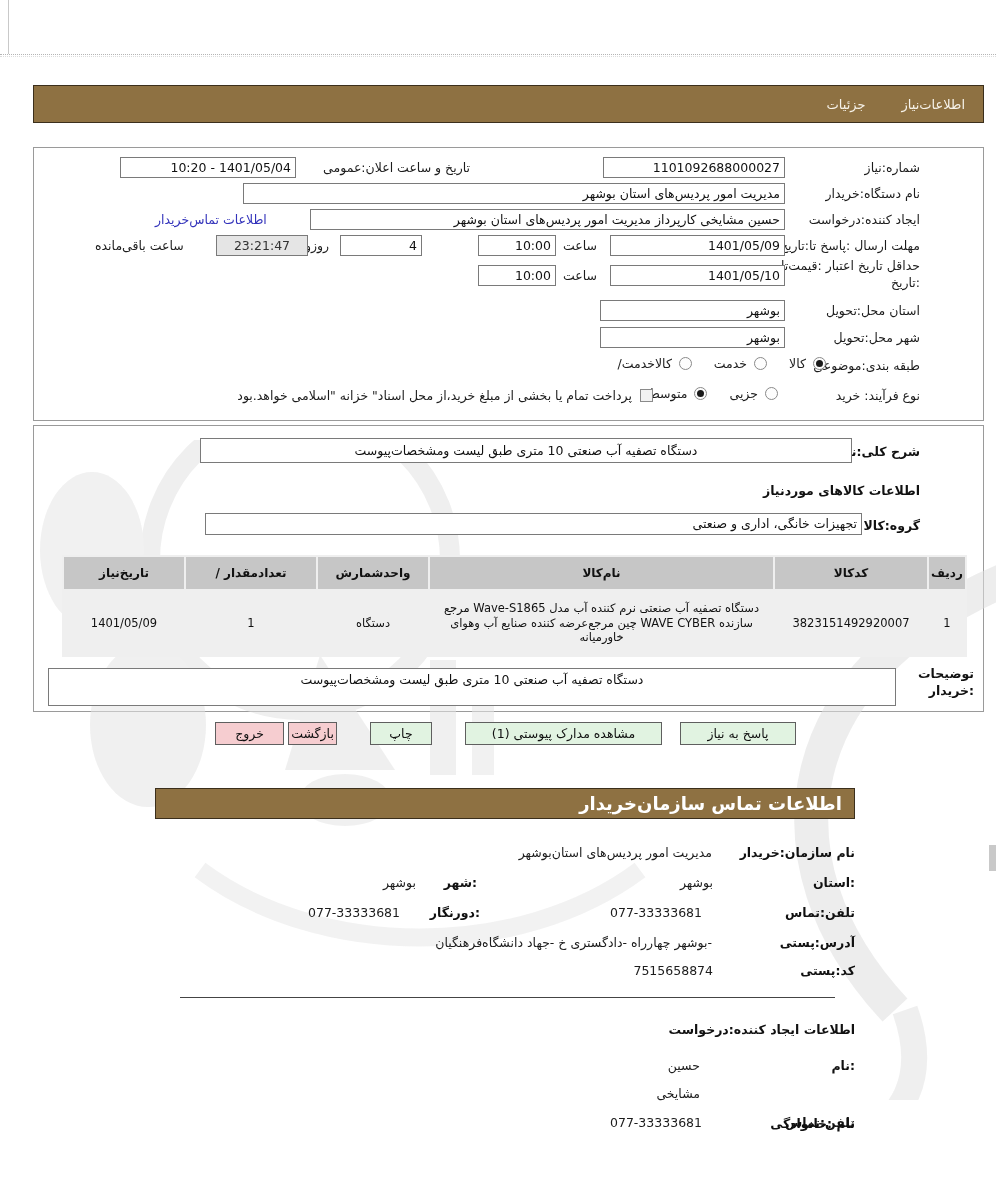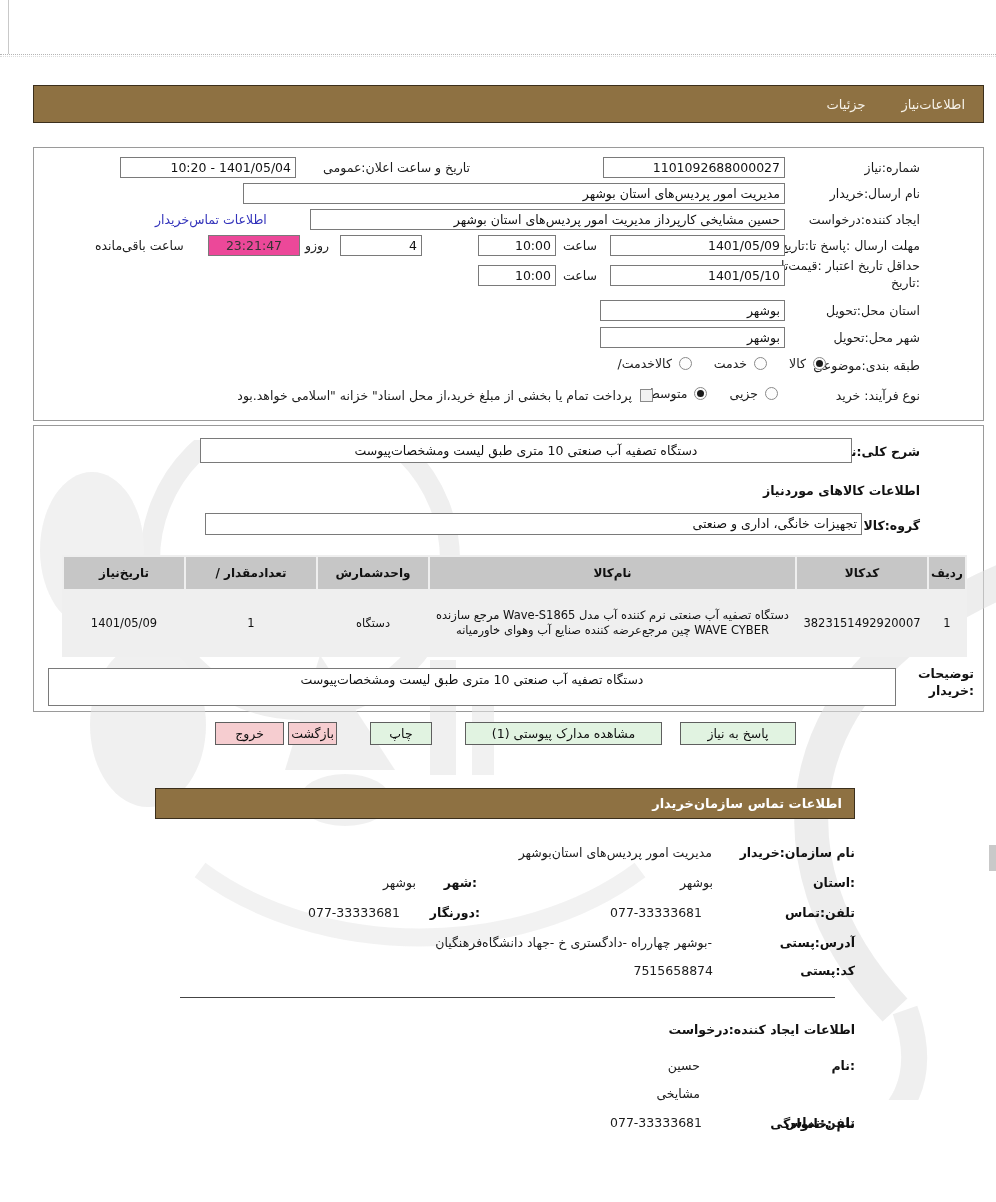--- a/index.html
+++ b/index.html
@@ -12,46 +12,46 @@
 
   .top-rule1 { position:absolute; top:54px; left:0; width:996px; border-top:1px dotted #b5b5b5; z-index:2; }
   .top-rule2 { position:absolute; top:56px; left:0; width:996px; border-top:1px dotted #dcdcdc; z-index:2; }
   .left-tick { position:absolute; left:8px; top:0; height:54px; border-left:1px solid #c9c9c9; z-index:2; }
   .scroll-frag { position:absolute; right:0; top:845px; width:7px; height:26px; background:#c9c9c9; z-index:2; }
 
   .brown-bar { position:absolute; background:#8e7142; border:1px solid #3b2f1c; z-index:2; display:flex; align-items:center; }
   .bar1 { left:33px; top:85px; width:951px; height:38px; gap:36px; padding:0 18px; }
   .bar1 .tab { color:#f7f3ea; font-size:13px; cursor:default; }
   .bar2 { left:155px; top:788px; width:700px; height:31px; padding:0 12px; }
-  .bar2 .t { color:#ffffff; font-size:13px; font-weight:bold; }
+  .bar2 .t { color:#ffffff; font-size:18px; font-weight:bold; }
 
   .panel { position:absolute; background:#ffffff; border:1px solid #9a9a9a; z-index:0; }
   .panel1 { left:33px; top:147px; width:951px; height:274px; }
   .panel2 { left:33px; top:425px; width:951px; height:287px; }
 
   .ibox { position:absolute; z-index:2; border:1px solid #7a7a7a; background:#fff; font-size:12.5px;
           line-height:19px; height:21px; padding:0 4px; text-align:right; overflow:hidden; color:#111; }
   .ibox.center { text-align:center; }
   .ltr { direction:ltr; unicode-bidi:embed; }
-  .timer { background:#ec4899; color:#333; }
+  .timer { background:#e5e5e5; color:#333;margin-left:8px; }
 
   .link { color:#3333bb; font-size:12.5px; cursor:pointer; white-space:nowrap; }
 
   .radio { display:inline-block; width:13px; height:13px; border:1px solid #8a8a8a; border-radius:50%; background:#fdfdfd; vertical-align:middle; }
   .radio.sel::after { content:''; display:block; width:7px; height:7px; margin:2px; border-radius:50%; background:#1a1a1a; }
   .rgroup { display:flex; align-items:center; gap:22px; }
   .ropt { display:flex; align-items:center; gap:7px; }
   .checkbox { display:inline-block; width:13px; height:13px; border:1px solid #8a8a8a; background:#f2f2f2; }
 
   .table { position:absolute; left:62px; top:555px; width:905px; z-index:2; background:#efefef; padding:2px; }
   .thead { display:flex; gap:2px; }
   .th { background:#c6c6c6; color:#111; font-weight:bold; font-size:12px; height:32px; display:flex; align-items:center; justify-content:center; }
   .trow { display:flex; gap:2px; margin-top:2px; }
   .td { font-size:11.5px; color:#111; min-height:64px; display:flex; align-items:center; justify-content:center; text-align:center; line-height:1.3; padding:2px; }
-  .c0 { width:36px; } .c1 { width:130px; } .c2 { flex:1; } .c3 { width:110px; } .c4 { width:130px; } .c5 { width:120px; }
+  .c0 { width:36px; } .c1 { width:152px; } .c2 { flex:1; } .c3 { width:110px; } .c4 { width:130px; } .c5 { width:120px; }
 
   .btn { position:absolute; z-index:2; height:23px; border:1px solid #5f5f5f; font-size:12.5px; color:#111;
          display:flex; align-items:center; justify-content:center; cursor:pointer; white-space:nowrap; }
   .btn.green { background:#e1f3e1; }
   .btn.pink  { background:#f6cdd0; }
 
   .hr { position:absolute; left:180px; top:997px; width:655px; border-top:1px solid #444; z-index:2; }
 
   .wm { position:absolute; left:0; top:440px; z-index:1; pointer-events:none; opacity:.55; }
 </style>
@@ -82,21 +82,21 @@
     <span class="tab">جزئیات</span>
   </div>
 
   <div class="panel panel1"></div>
 
   <span class="abs lbl" style="right:76px; top:160px;">شماره:نیاز</span>
   <div class="ibox ltr" style="left:603px; top:157px; width:182px;">1101092688000027</div>
   <span class="abs lbl" style="right:526px; top:160px;">تاریخ و ساعت اعلان:عمومی</span>
   <div class="ibox ltr" style="left:120px; top:157px; width:176px;">10:20 - 1401/05/04</div>
 
-  <span class="abs lbl" style="right:76px; top:186px;">نام ارسال:خریدار</span>
+  <span class="abs lbl" style="right:76px; top:186px;">نام دستگاه:خریدار</span>
   <div class="ibox" style="left:243px; top:183px; width:542px;">مدیریت امور پردیس‌های استان بوشهر</div>
 
   <span class="abs lbl" style="right:76px; top:212px;">ایجاد کننده:درخواست</span>
   <div class="ibox" style="left:310px; top:209px; width:475px;">حسین مشایخی کارپرداز مدیریت امور پردیس‌های استان بوشهر</div>
   <span class="abs link" style="left:155px; top:212px;">اطلاعات تماس‌خریدار</span>
 
   <span class="abs lbl" style="right:76px; top:238px;">مهلت ارسال :پاسخ تا:تاریخ</span>
   <div class="ibox ltr" style="left:610px; top:235px; width:175px;">1401/05/09</div>
   <span class="abs lbl" style="left:563px; top:238px;">ساعت</span>
   <div class="ibox ltr" style="left:478px; top:235px; width:78px;">10:00</div>

